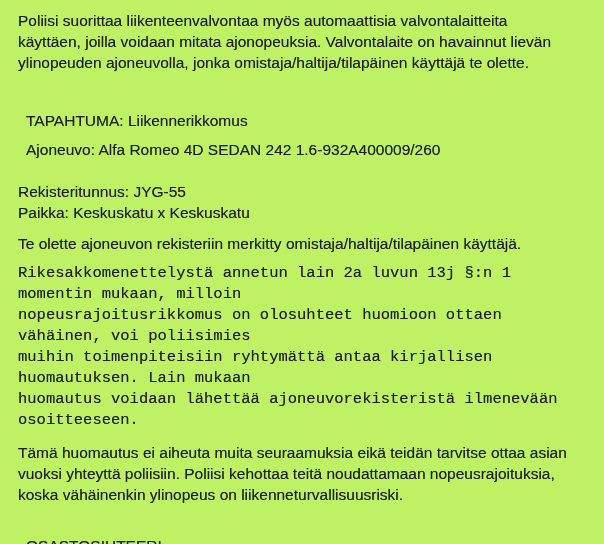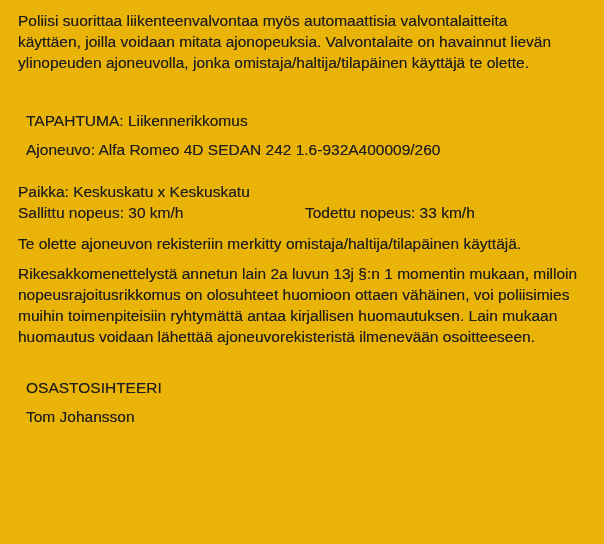--- a/index.html
+++ b/index.html
@@ -5,38 +5,38 @@
   html, body {
     margin: 0;
     padding: 0;
     background: #ffffff;
   }
   .page {
     position: relative;
     width: 604px;
     height: 544px;
     box-sizing: border-box;
-    background: #eab308;
+    background: #bef264;
     padding: 10px 20px 0 18px;
     font-family: "Liberation Sans", sans-serif;
     font-size: 15.5px;
     line-height: 21px;
     color: #1e1e1e;
     text-shadow: 0 0 0.6px rgba(20,20,20,0.55);
     overflow: hidden;
   }
   .para {
     white-space: pre-line;
     margin: 0;
   }
   .block-intro   { margin-top: 0; }
   .block-event   { margin-top: 37px; }
   .block-details { margin-top: 21px; }
   .block-owner   { margin-top: 10px; }
-  .block-law     { margin-top: 9px; }
+  .block-law     { margin-top: 9px; font-family: Liberation Mono, monospace; }
   .block-notice  { margin-top: 11px; }
   .block-sign    { margin-top: 30px; }
   .detail-row {
     position: relative;
     height: 21px;
     white-space: nowrap;
   }
   .detail-right {
     position: absolute;
     left: 287px; 
@@ -54,34 +54,36 @@
 käyttäen, joilla voidaan mitata ajonopeuksia. Valvontalaite on havainnut lievän
 ylinopeuden ajoneuvolla, jonka omistaja/haltija/tilapäinen käyttäjä te olette.</p>
 
   <div class="block-event">
     <div class="line">TAPAHTUMA: Liikennerikkomus</div>
     <div class="line">Ajoneuvo: Alfa Romeo 4D SEDAN 242 1.6-932A400009/260</div>
   </div>
 
   <div class="block-details">
     <div class="detail-row">
-      <span>Paikka: Keskuskatu x Keskuskatu</span>
+      <span>Rekisteritunnus: JYG-55</span>
     </div>
     <div class="detail-row">
-      <span>Sallittu nopeus: 30 km/h</span>
-      <span class="detail-right">Todettu nopeus: 33 km/h</span>
+      <span>Paikka: Keskuskatu x Keskuskatu</span>
     </div>
   </div>
 
   <p class="para block-owner">Te olette ajoneuvon rekisteriin merkitty omistaja/haltija/tilapäinen käyttäjä.</p>
 
   <p class="para block-law">Rikesakkomenettelystä annetun lain 2a luvun 13j §:n 1 momentin mukaan, milloin
 nopeusrajoitusrikkomus on olosuhteet huomioon ottaen vähäinen, voi poliisimies
 muihin toimenpiteisiin ryhtymättä antaa kirjallisen huomautuksen. Lain mukaan
 huomautus voidaan lähettää ajoneuvorekisteristä ilmenevään osoitteeseen.</p>
 
+  <p class="para block-notice">Tämä huomautus ei aiheuta muita seuraamuksia eikä teidän tarvitse ottaa asian
+vuoksi yhteyttä poliisiin. Poliisi kehottaa teitä noudattamaan nopeusrajoituksia,
+koska vähäinenkin ylinopeus on liikenneturvallisuusriski.</p>
 
   <div class="block-sign">
     <div class="line">OSASTOSIHTEERI</div>
     <div class="line">Tom Johansson</div>
   </div>
 
 </div>
 
 </body></html>

